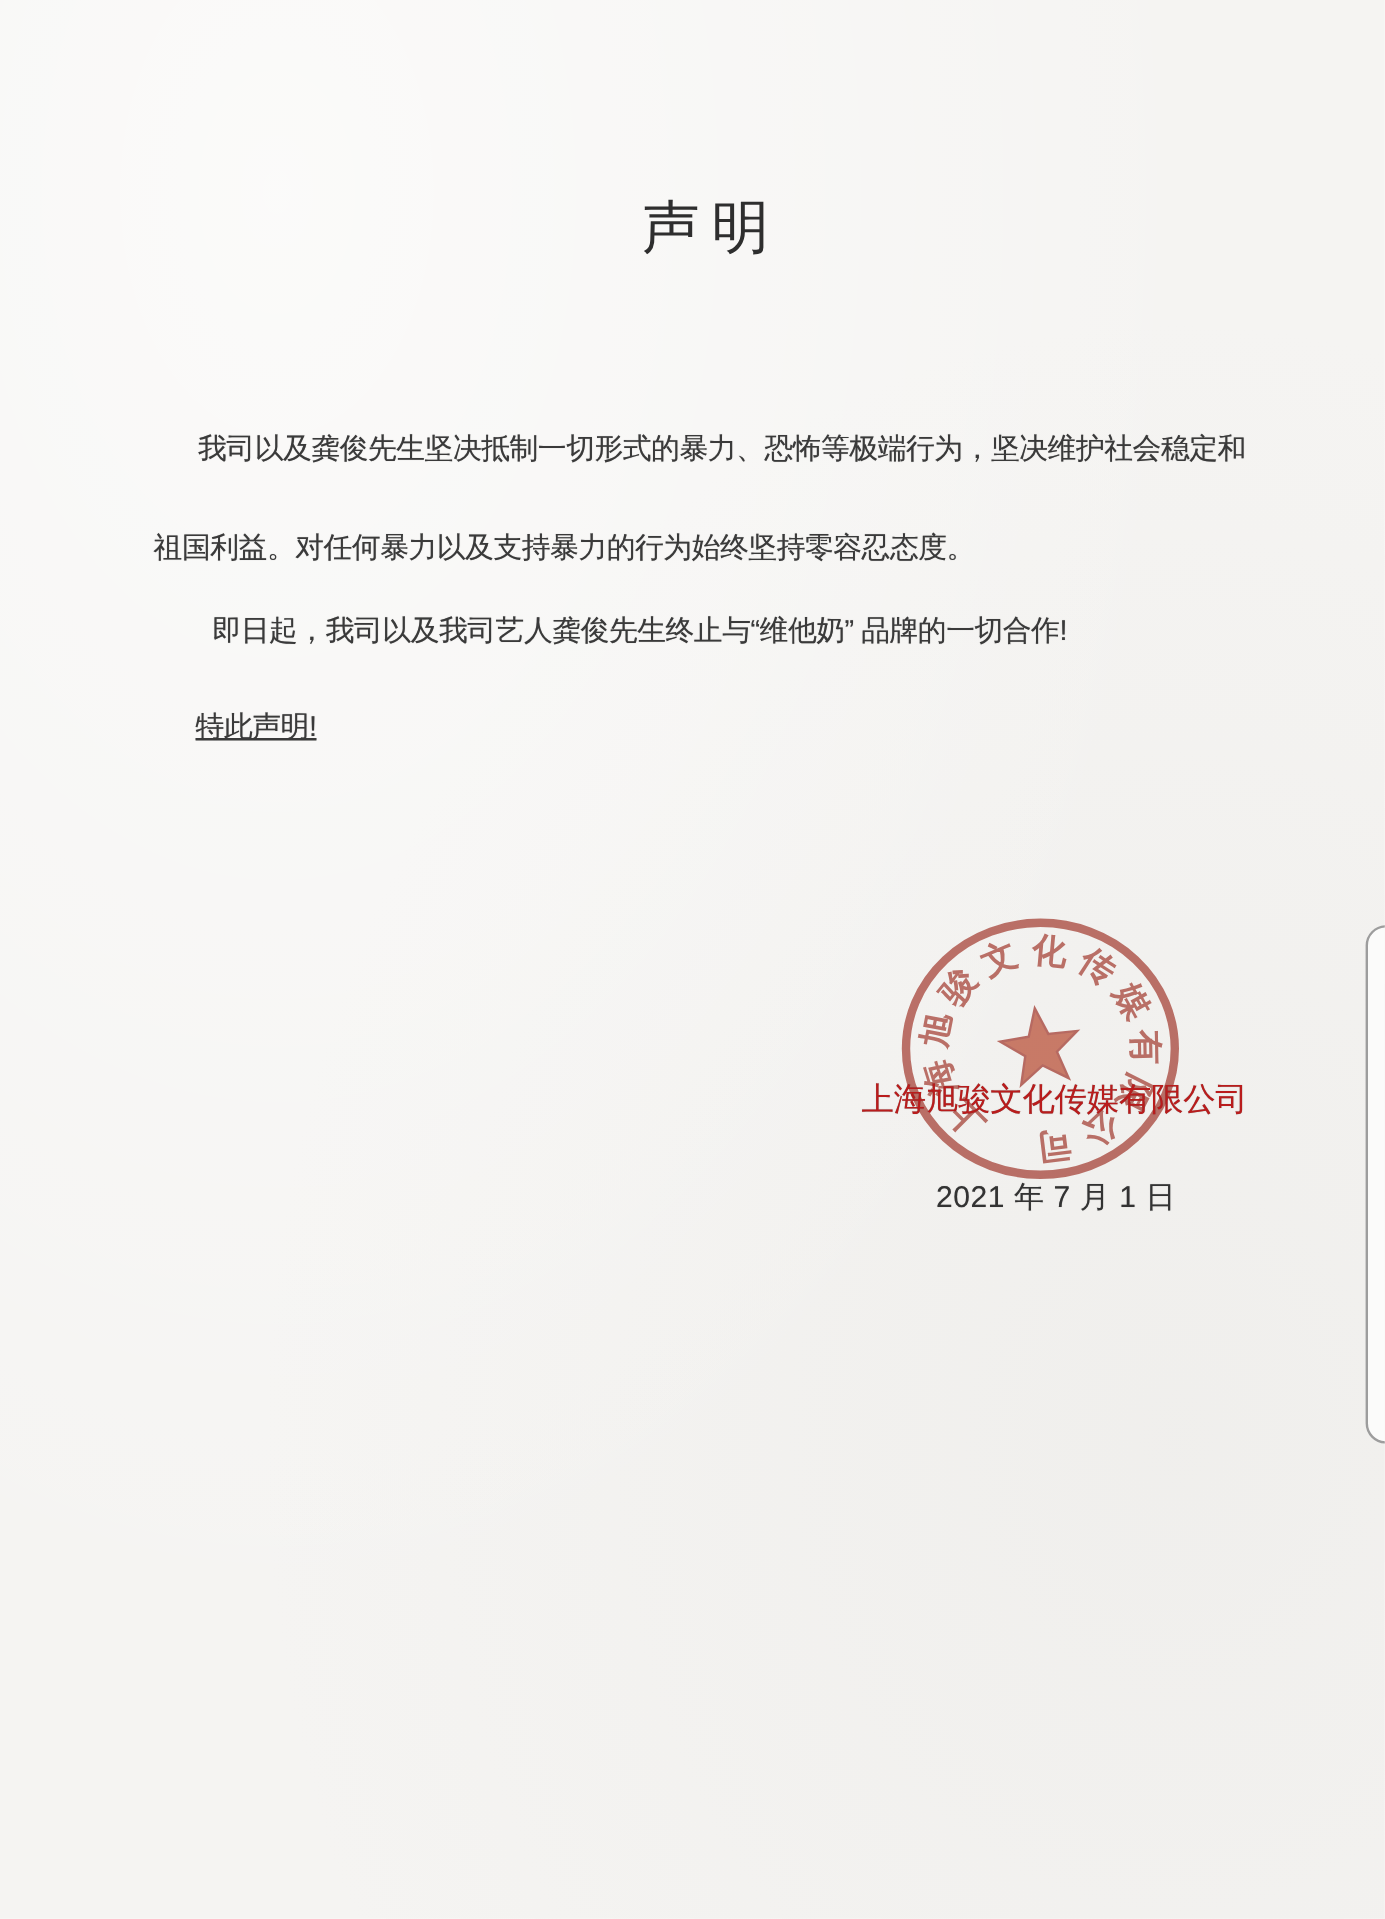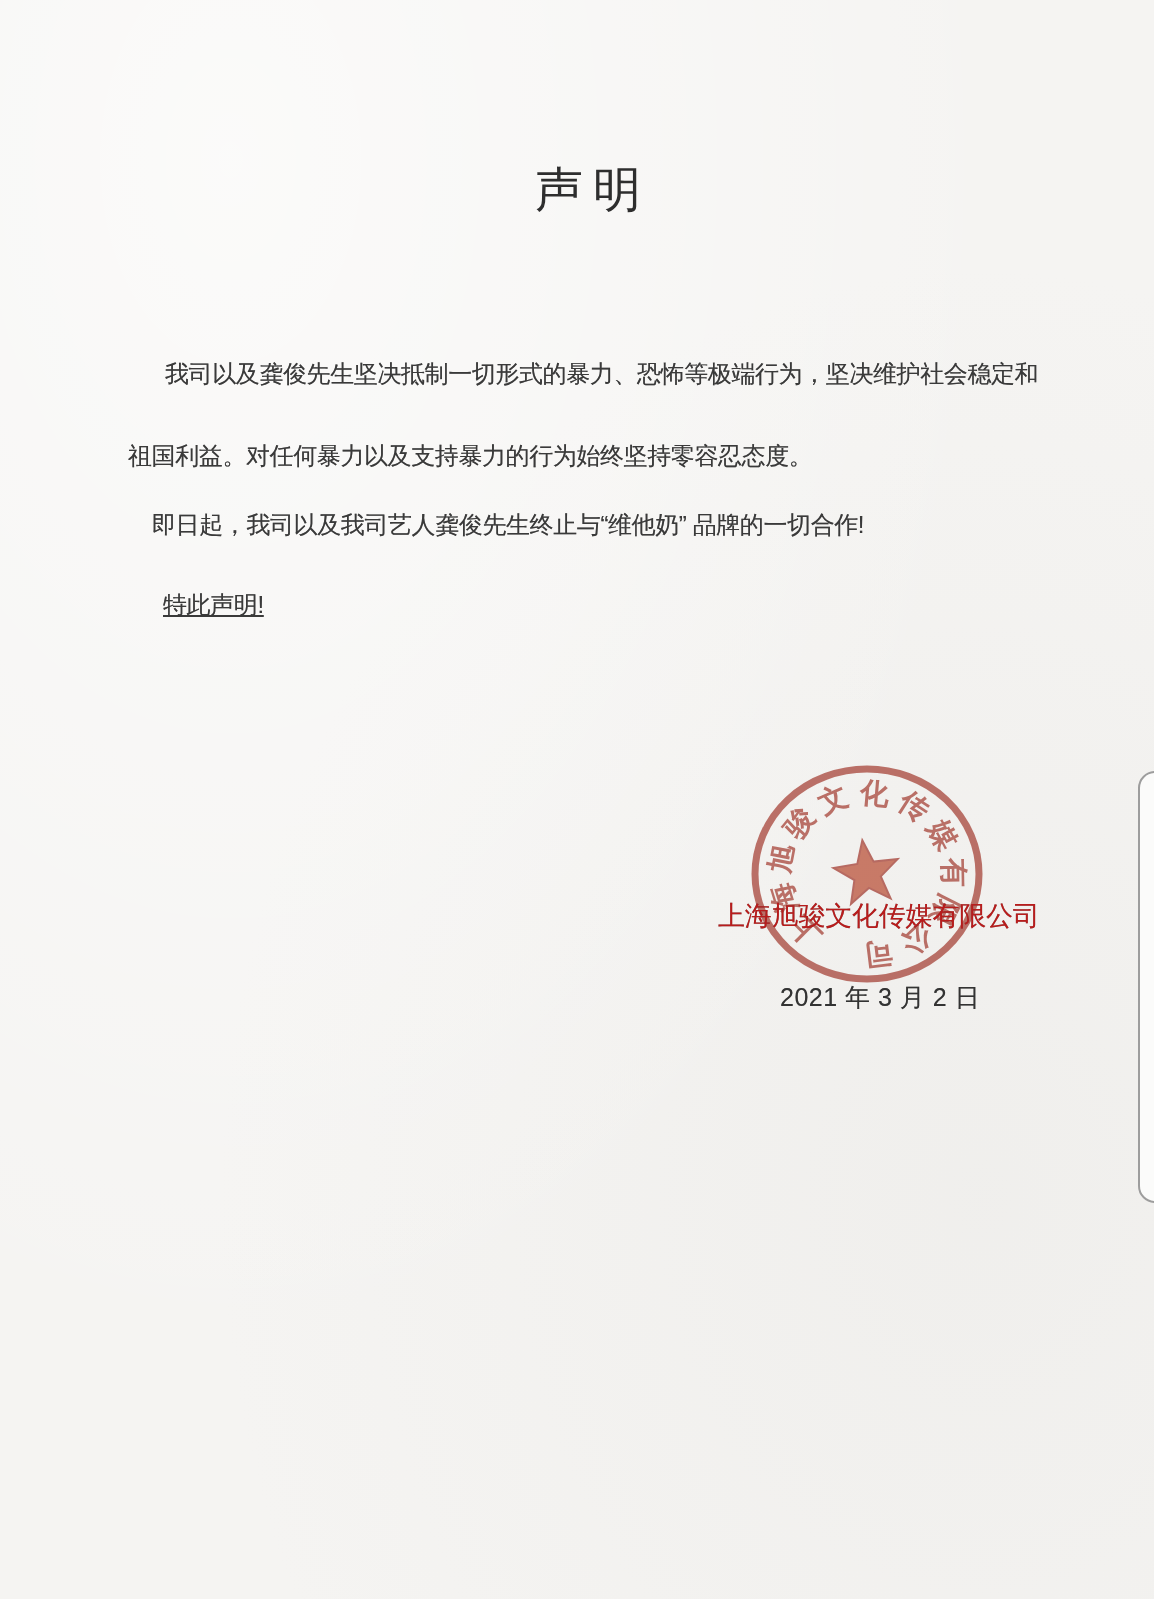--- a/index.html
+++ b/index.html
@@ -28,21 +28,21 @@
 
   .body-line {
     font-size: 24px;
     letter-spacing: -0.4px;
     color: #3a3a3a;
     white-space: nowrap;
     text-shadow: 0 0 0.6px rgba(58,58,58,0.55);
   }
   .line-1 { top: 358px; left: 165px; text-align: center; }
   .line-2 { top: 440px; left: 128px; }
-  .line-3 { top: 509px; left: 152px; }
+  .line-3 { top: 509px; left: 177px; }
   .line-4 { top: 589px; left: 163px; text-decoration: underline; }
 
   .company-name {
     top: 898px; left: 718px;
     font-size: 27px;
     letter-spacing: -0.2px;
     color: #b91c1c;
     white-space: nowrap;
     z-index: 3;
     text-shadow: 0 0 0.6px rgba(52,52,52,0.55);
@@ -90,21 +90,21 @@
 <div class="abs body-line line-1">我司以及龚俊先生坚决抵制一切形式的暴力、恐怖等极端行为，坚决维护社会稳定和</div>
 
 <div class="abs body-line line-2">祖国利益。对任何暴力以及支持暴力的行为始终坚持零容忍态度。</div>
 
 <div class="abs body-line line-3">即日起，我司以及我司艺人龚俊先生终止与“维他奶” 品牌的一切合作!</div>
 
 <div class="abs body-line line-4">特此声明!</div>
 
 <div class="abs company-name">上海旭骏文化传媒有限公司</div>
 
-<div class="abs doc-date">2021 年 3 月 2 日</div>
+<div class="abs doc-date">2021 年 7 月 1 日</div>
 
 <div class="abs seal-wrap">
   <svg width="240" height="228" viewBox="0 0 240 228" xmlns="http://www.w3.org/2000/svg">
     <g>
       <ellipse class="seal-ring" id="seal-ring" cx="119" cy="112" rx="112" ry="105" opacity="0.88" stroke="#b5544a"></ellipse>
     </g>
     <g>
       <polygon id="seal-star" opacity="0.9" points="114.3,78.3 125.6,99.6 149.6,97.1 132.8,114.4 142.6,136.5 120.9,125.9 103.0,142.0 106.4,118.1 85.5,106.1 109.3,101.9" fill="#ca6850" stroke="#b5544a" stroke-width="2"></polygon>
     </g>
     <g id="seal-arc">

